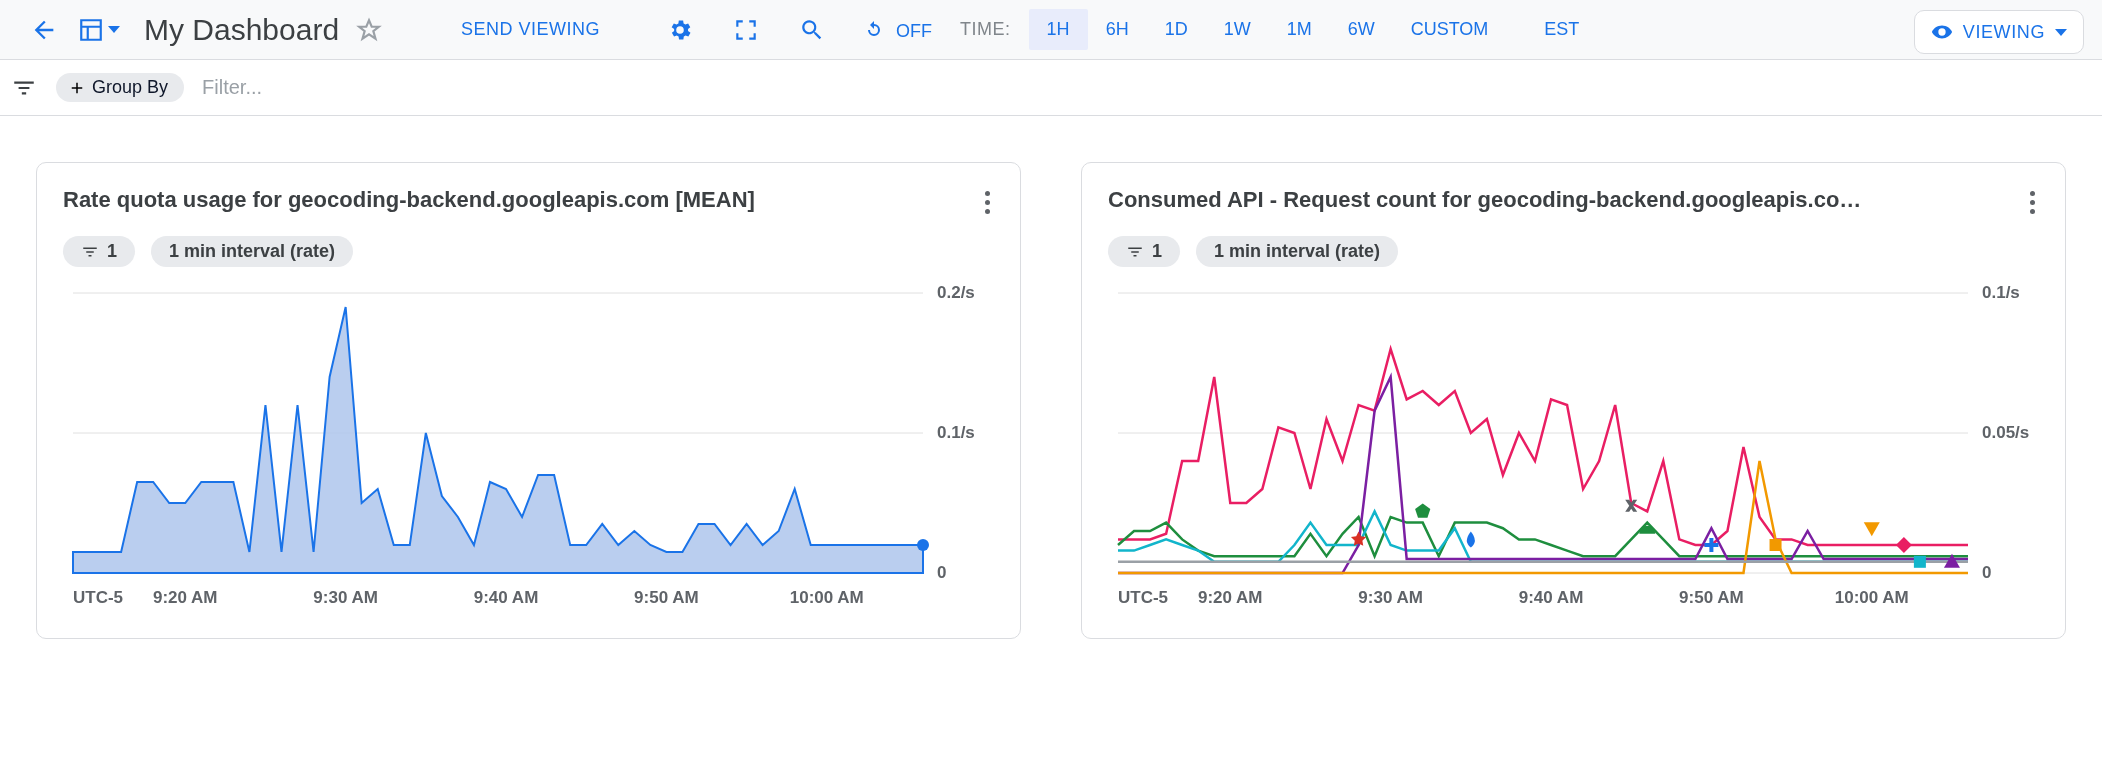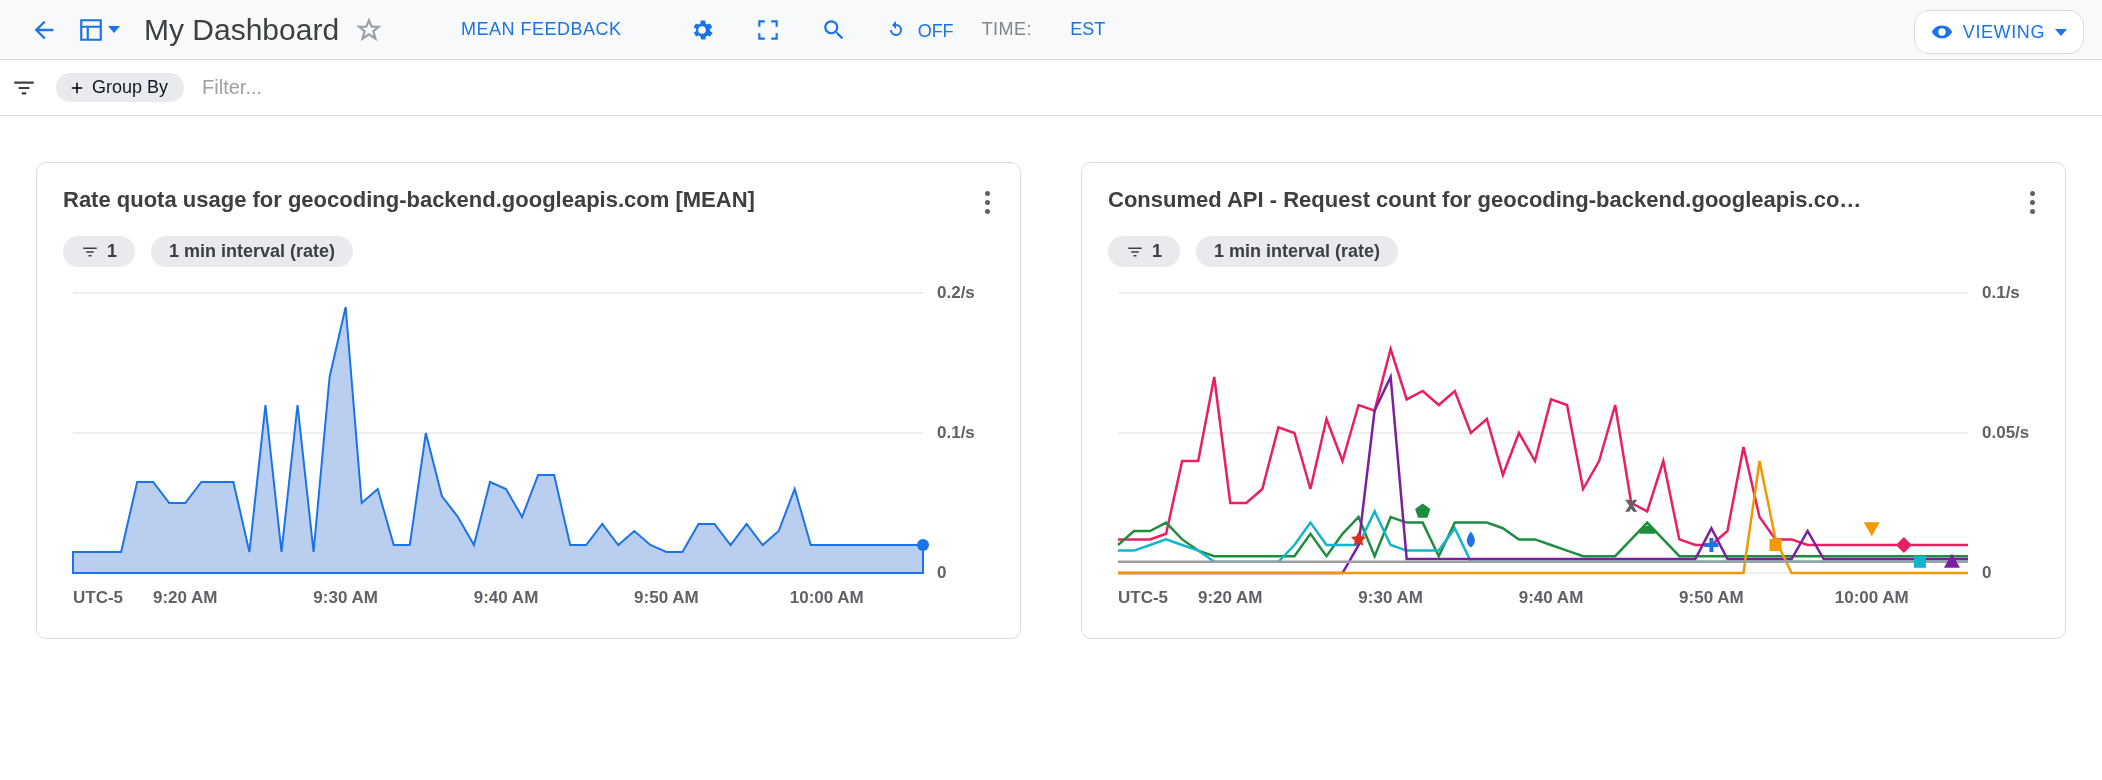--- a/index.html
+++ b/index.html
@@ -36,21 +36,21 @@
   .fb-link {color:var(--blue);font-weight:500;letter-spacing:.5px}
   .toolbar-icons{display:flex;align-items:center;gap:34px;margin-left:46px;}
   .refresh-group{display:flex;align-items:flex-end;gap:10px;color:var(--blue);font-weight:500;}
   .time-label{color:#80868b;font-weight:400;letter-spacing:.5px;margin-left:10px;}
   .time-tabs{display:flex;align-items:center;gap:0;}
   .time-tab{padding:10px 18px;color:var(--blue);font-weight:500;cursor:pointer;}
   .time-tab.active{background:#e8ecfb;border-radius:2px;}
   .tz-label{padding:10px 20px;color:var(--blue);font-weight:500;}
   .view-badge{
     position:absolute;right:18px;top:10px;
-    border:1px solid var(--border);border-radius:15px;
+    border:1px solid var(--border);border-radius:10px;
     padding:10px 16px;display:flex;align-items:center;gap:10px;
     color:var(--blue);font-weight:500;letter-spacing:.6px;background:#fff;
   }
   .caret-down{width:0;height:0;border-left:6px solid transparent;border-right:6px solid transparent;border-top:7px solid var(--blue);}
   
   .filterbar{
     display:flex;align-items:center;gap:16px;height:56px;padding:0 8px;
     border-bottom:1px solid var(--border);
   }
   .filter-icon svg{fill:#3c4043;}
@@ -105,21 +105,21 @@
     <span>My Dashboard</span>
     <span class="icon-btn grey">
       <svg width="26" height="26" viewBox="0 0 24 24">
           <path fill="none" stroke="#9aa0a6" stroke-width="2" d="M12 3l2.5 6H21l-5 4 2 7-6-4-6 4 2-7-5-4h6.5z"></path>
         </svg>
     </span>
   </span>
 
   <span class="spacer"></span>
 
-  <a class="fb-link">MEAN FEEDBACK</a>
+  <a class="fb-link">SEND VIEWING</a>
 
   <div class="toolbar-icons">
     <span class="icon-btn">
       <svg width="26" height="26" viewBox="0 0 24 24">
           <path d="M19.4 13a7.8 7.8 0 000-2l2.1-1.6-2-3.4-2.5 1a7.6 7.6 0 00-1.7-1l-.4-2.7h-4l-.4 2.7a7.6 7.6 0 00-1.7 1l-2.5-1-2 3.4L6.6 11a7.8 7.8 0 000 2l-2.1 1.6 2 3.4 2.5-1c.5.4 1.1.8 1.7 1l.4 2.7h4l.4-2.7c.6-.2 1.2-.6 1.7-1l2.5 1 2-3.4zM12 15.5A3.5 3.5 0 1115.5 12 3.5 3.5 0 0112 15.5z"></path>
         </svg>
     </span>
     <span class="icon-btn">
       <svg width="26" height="26" viewBox="0 0 24 24">
           <path d="M3 3h6v2H5v4H3zm12 0h6v6h-2V5h-4zM3 15h2v4h4v2H3zm16 0h2v6h-6v-2h4z"></path>
@@ -132,20 +132,29 @@
     </span>
     <span class="refresh-group">
       <svg width="24" height="24" viewBox="0 0 24 24">
           <path d="M12 6V3L8 7l4 4V8a4 4 0 11-4 4H6a6 6 0 106-6z"></path>
         </svg>
       <span>OFF</span>
     </span>
   </div>
 
   <span class="time-label">TIME:</span>
+  <div class="time-tabs" id="time-tabs">
+      <span class="time-tab active">1H</span>
+      <span class="time-tab">6H</span>
+      <span class="time-tab">1D</span>
+      <span class="time-tab">1W</span>
+      <span class="time-tab">1M</span>
+      <span class="time-tab">6W</span>
+      <span class="time-tab">CUSTOM</span>
+    </div>
   <span class="tz-label">EST</span>
 
   <div class="view-badge">
     <svg width="22" height="22" viewBox="0 0 24 24">
         <path d="M12 5C7 5 2.7 8.1 1 12c1.7 3.9 6 7 11 7s9.3-3.1 11-7c-1.7-3.9-6-7-11-7zm0 11a4 4 0 114-4 4 4 0 01-4 4z"></path>
       </svg>
     <span>VIEWING</span>
     <span class="caret-down"></span>
   </div>
 </div>

